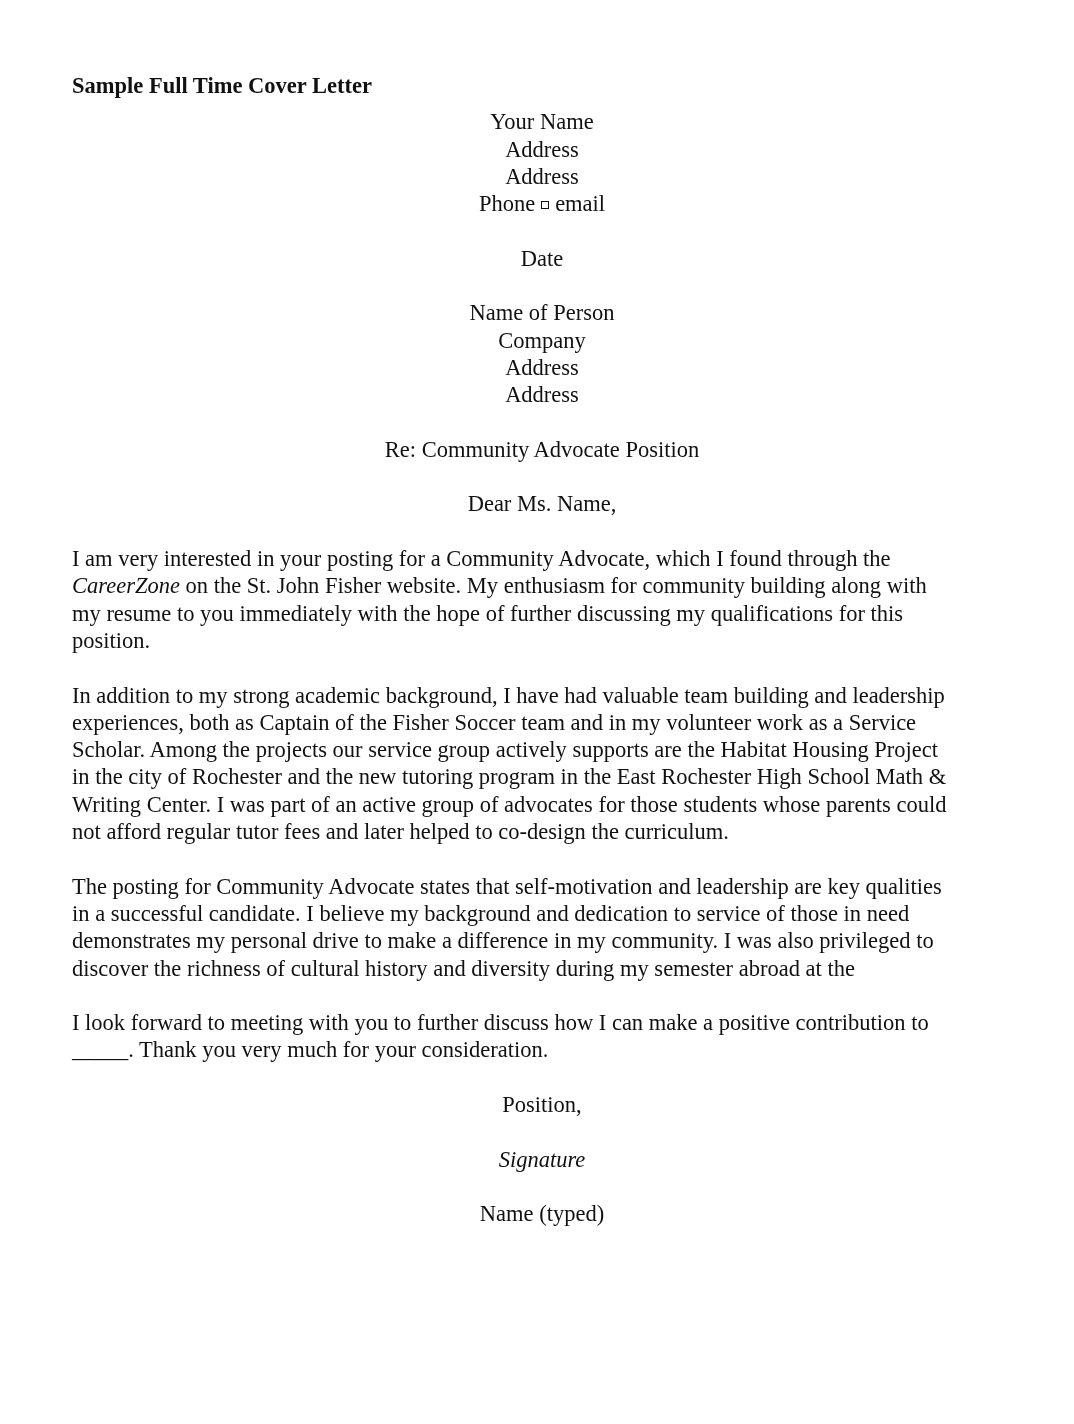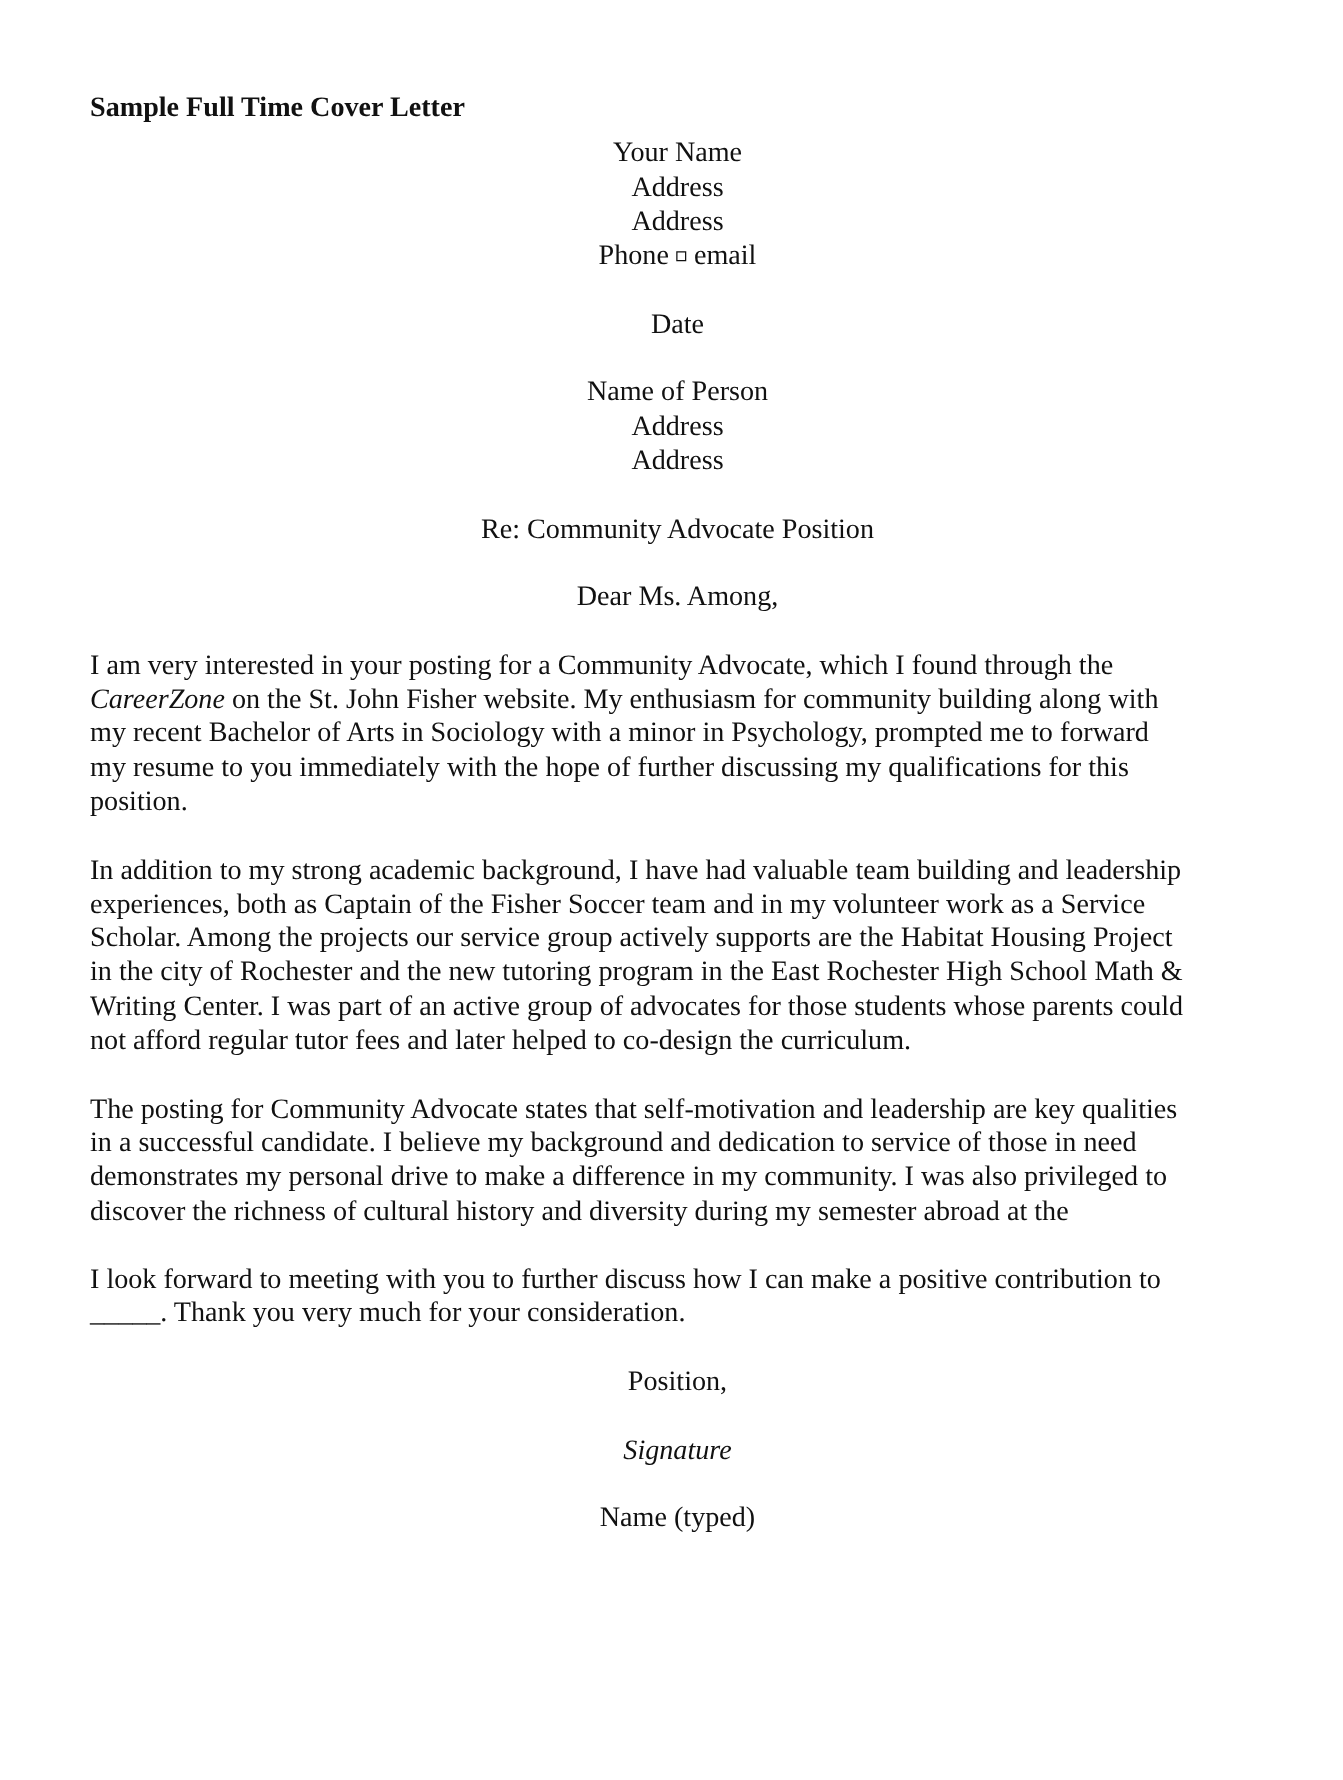--- a/index.html
+++ b/index.html
@@ -27,31 +27,31 @@
     <span class="line">Your Name</span>
     <span class="line">Address</span>
     <span class="line">Address</span>
     <span class="line"><span>Phone</span><span class="sep"></span><span>email</span></span>
   </div>
 
   <div class="block">Date</div>
 
   <div class="block">
     <span class="line">Name of Person</span>
+    <span class="line">Company</span>
     <span class="line">Address</span>
     <span class="line">Address</span>
   </div>
 
   <div class="block">Re: Community Advocate Position</div>
-  <div class="block">Dear Ms. Among,</div>
+  <div class="block">Dear Ms. Name,</div>
 
   <div class="para">
     <span class="line">I am very interested in your posting for a Community Advocate, which I found through the</span>
     <span class="line"><span class="it">CareerZone</span><span> on the St. John Fisher website. My enthusiasm for community building along with</span></span>
-    <span class="line">my recent Bachelor of Arts in Sociology with a minor in Psychology, prompted me to forward</span>
     <span class="line">my resume to you immediately with the hope of further discussing my qualifications for this</span>
     <span class="line">position.</span>
   </div>
 
   <div class="para">
     <span class="line">In addition to my strong academic background, I have had valuable team building and leadership</span>
     <span class="line">experiences, both as Captain of the Fisher Soccer team and in my volunteer work as a Service</span>
     <span class="line">Scholar. Among the projects our service group actively supports are the Habitat Housing Project</span>
     <span class="line">in the city of Rochester and the new tutoring program in the East Rochester High School Math &amp;</span>
     <span class="line">Writing Center. I was part of an active group of advocates for those students whose parents could</span>

